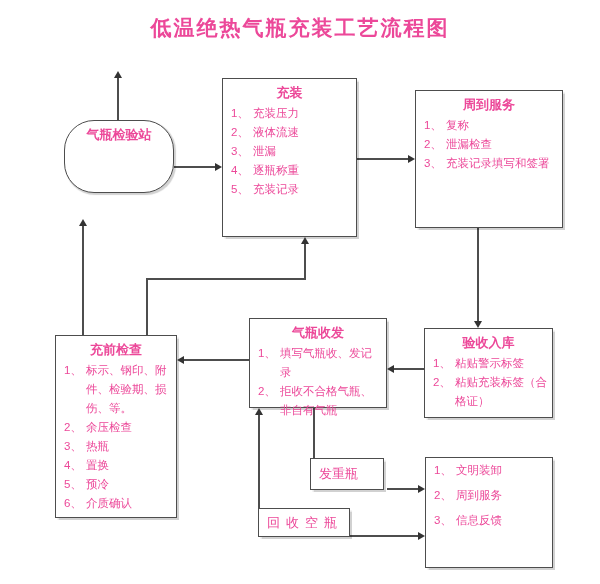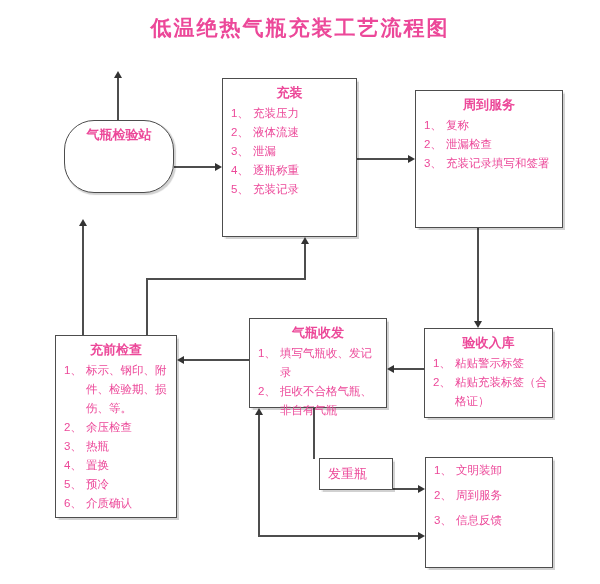--- a/index.html
+++ b/index.html
@@ -151,24 +151,27 @@
           <span class="num">2、</span>
           <span class="txt">周到服务</span>
         </div>
         <div class="li">
           <span class="num">3、</span>
           <span class="txt">信息反馈</span>
         </div>
       </div>
   </div>
 
-  <div class="box" style="left:319px;top:458px;width:74px;height:32px;">
+  <div class="box" style="left:310px;top:458px;width:74px;height:32px;">
     <div class="small-label">发重瓶</div>
   </div>
 
+  <div class="box" style="left:258px;top:508px;width:92px;height:29px;">
+    <div class="small-label spaced">回收空瓶</div>
+  </div>
 
   <div class="vline" style="left:117px;top:78px;height:43px;"></div>
   <div class="ah ah-up" style="left:114px;top:71px;"></div>
 
   <div class="vline" style="left:82px;top:226px;height:110px;"></div>
   <div class="ah ah-up" style="left:79px;top:219px;"></div>
 
   <div class="hline" style="left:174px;top:166px;width:42px;"></div>
   <div class="ah ah-right" style="left:215px;top:163px;"></div>
 

